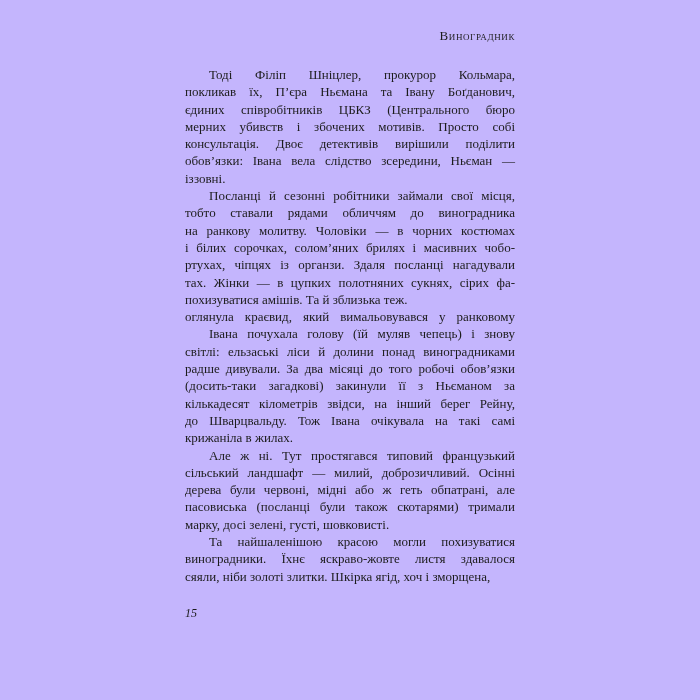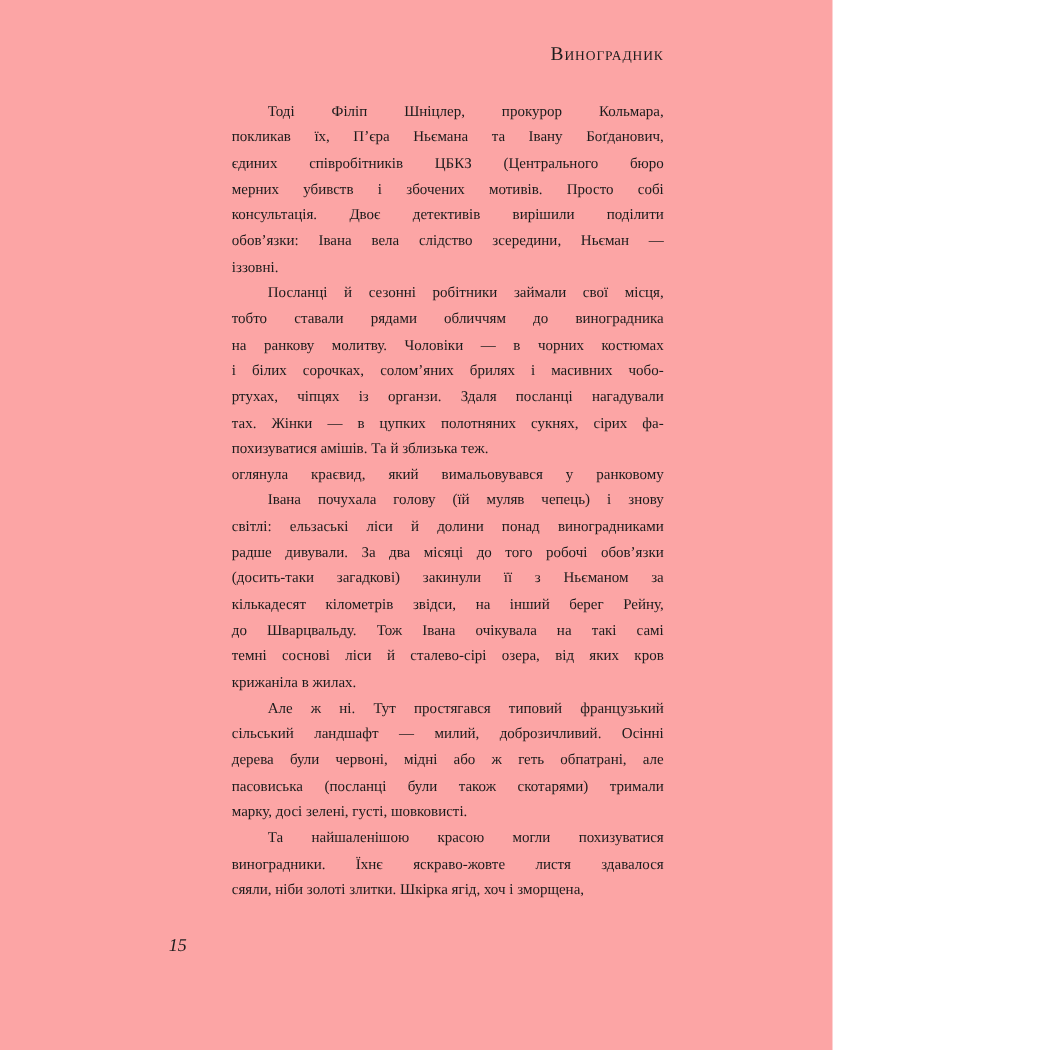--- a/index.html
+++ b/index.html
@@ -8,42 +8,41 @@
     background: #ffffff;
   }
   body {
     width: 700px;
     height: 700px;
     overflow: hidden;
     font-family: "Liberation Serif", "DejaVu Serif", serif;
     color: #1c1c1c;
   }
   .page {
-    width: 555px;
+    width: 700px;
     height: 700px;
-    background: #fca5a5;
+    background: #c4b5fd;
     box-sizing: border-box;
   }
   .column {
     width: 330px;
     margin: 0 auto;
   }
   .running-head {
     padding-top: 28px;
     text-align: right;
     font-variant: small-caps;
     font-size: 13px;
     letter-spacing: 0.6px;
     color: #1c1c1c;
   }
   .body-text {
     margin-top: 22px;
-    font-size: 10px;
+    font-size: 13px;
     line-height: 17.3px;
-    margin-left: 42px;
   }
   .para {
     margin: 0;
     padding: 0;
   }
   .line {
     text-align: justify;
     text-align-last: justify;
     white-space: normal;
   }
@@ -89,21 +88,20 @@
           <div class="line para-last">похизуватися амішів. Та й зблизька теж.</div>
         </div>
         <div class="para">
           <div class="line">оглянула краєвид, який вимальовувався у ранковому</div>
           <div class="line para-first">Івана почухала голову (їй муляв чепець) і знову</div>
           <div class="line">світлі: ельзаські ліси й долини понад виноградниками</div>
           <div class="line">радше дивували. За два місяці до того робочі обов’язки</div>
           <div class="line">(досить-таки загадкові) закинули її з Ньєманом за</div>
           <div class="line">кількадесят кілометрів звідси, на інший берег Рейну,</div>
           <div class="line">до Шварцвальду. Тож Івана очікувала на такі самі</div>
-          <div class="line">темні соснові ліси й сталево-сірі озера, від яких кров</div>
           <div class="line para-last">крижаніла в жилах.</div>
         </div>
         <div class="para">
           <div class="line para-first">Але ж ні. Тут простягався типовий французький</div>
           <div class="line">сільський ландшафт — милий, доброзичливий. Осінні</div>
           <div class="line">дерева були червоні, мідні або ж геть обпатрані, але</div>
           <div class="line">пасовиська (посланці були також скотарями) тримали</div>
           <div class="line para-last">марку, досі зелені, густі, шовковисті.</div>
         </div>
         <div class="para">

